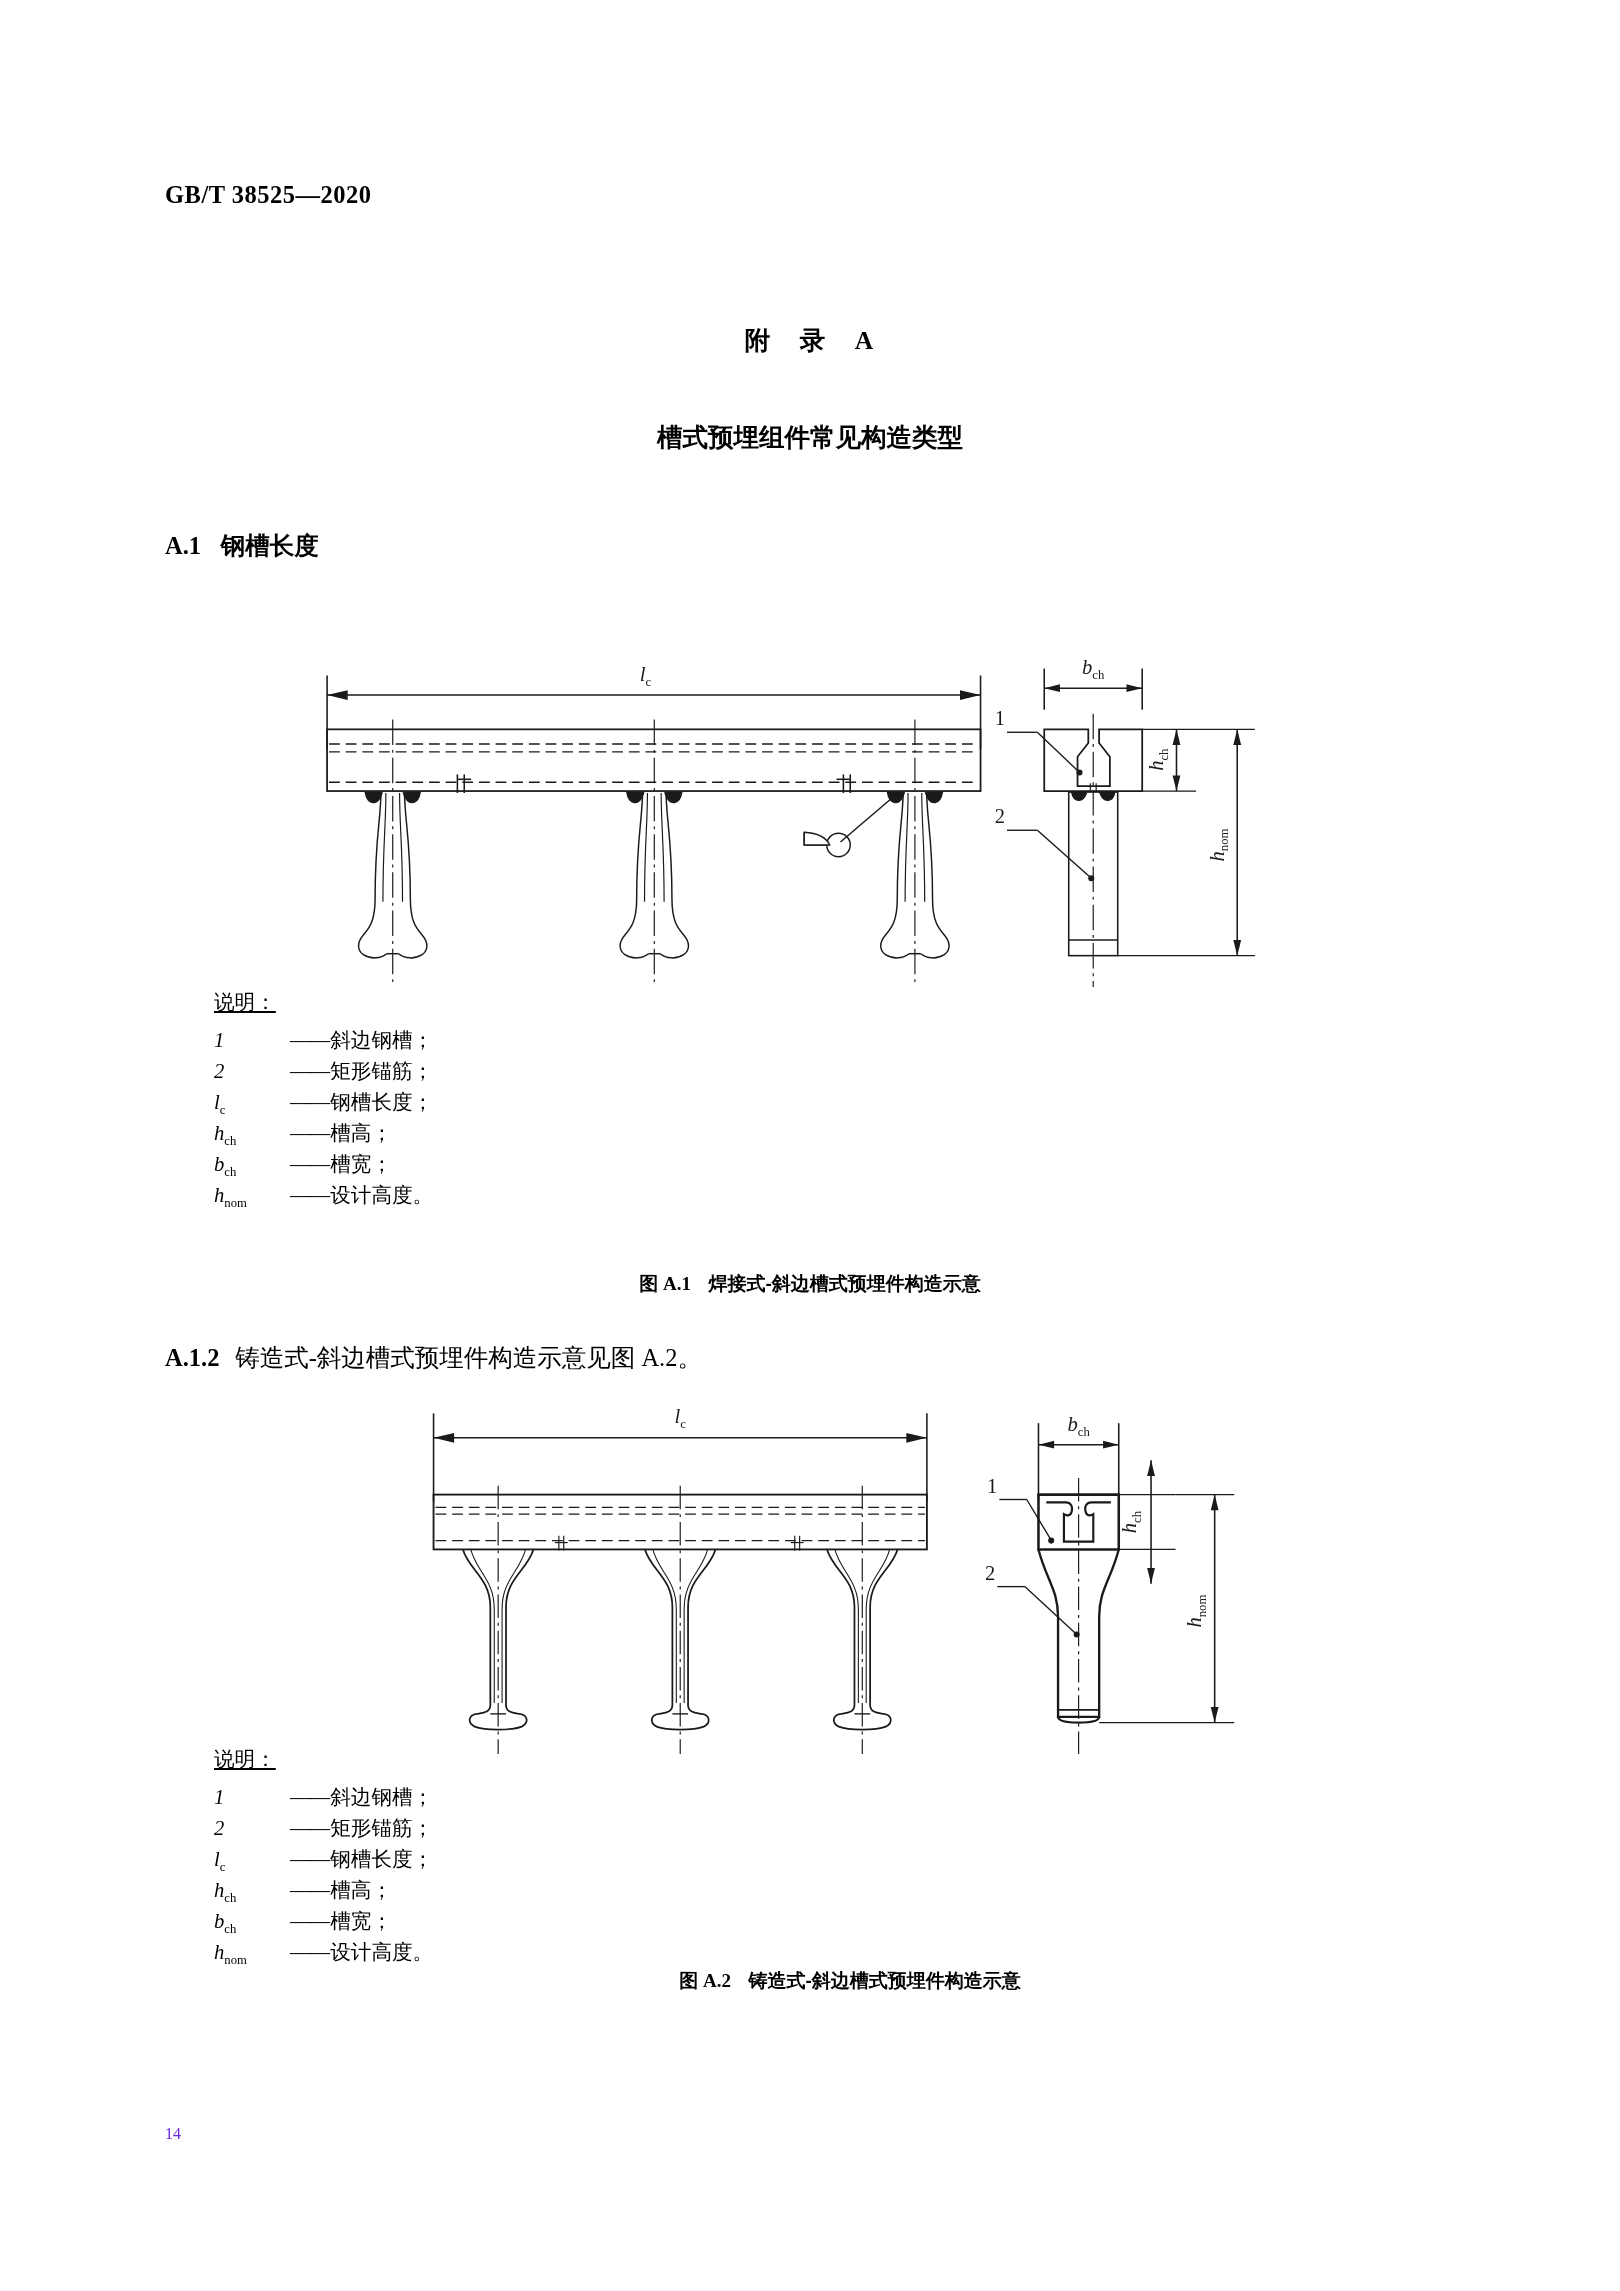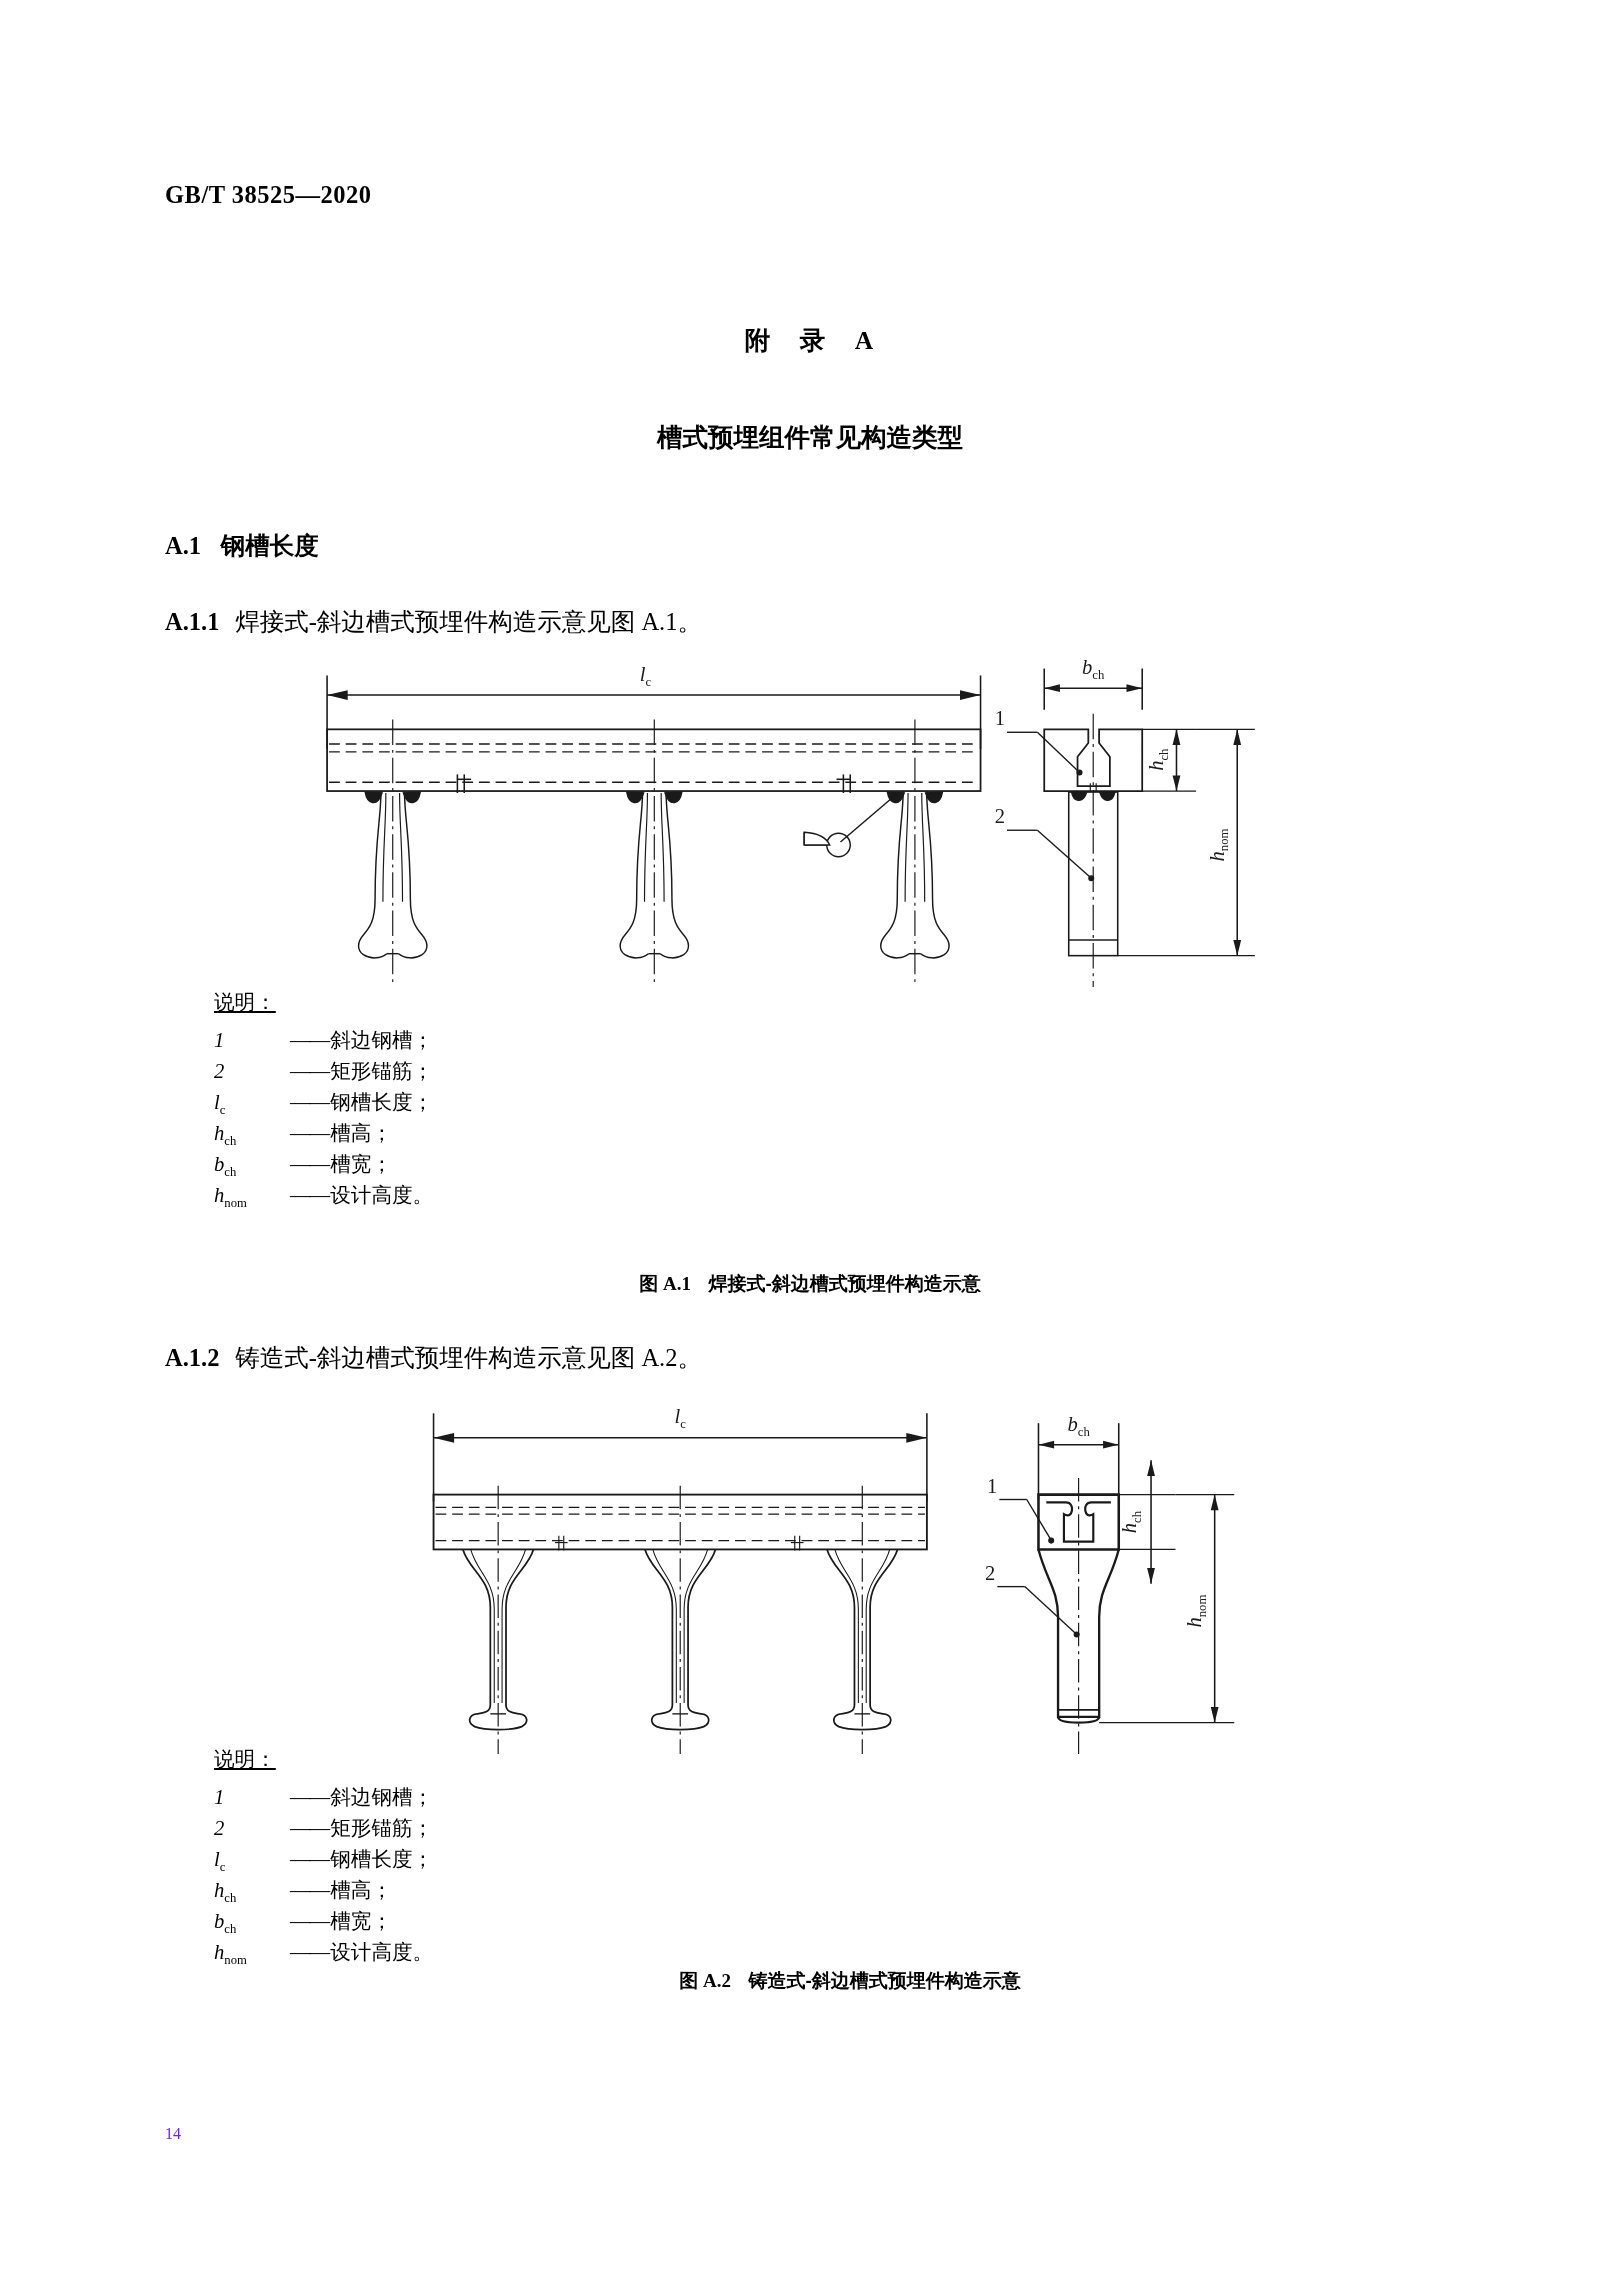--- a/index.html
+++ b/index.html
@@ -159,23 +159,20 @@
 
   <div class="doc-header">GB/T 38525—2020</div>
 
   <div class="annex-title">附　录　A</div>
   <div class="annex-name">槽式预埋组件常见构造类型</div>
 
   <div class="clause-h1" style="top:529px;">
     <span class="num">A.1</span><span>钢槽长度</span>
   </div>
 
-  <div class="clause-p" style="top:605px;">
-    <span class="num">A.1.1</span><span>焊接式-斜边槽式预埋件构造示意见图 A.1。</span>
-  </div>
 
   <div class="figure" style="left:314px; top:649px;">
     <svg width="1000" height="338" viewBox="0 0 1020 345" xmlns="http://www.w3.org/2000/svg">
       <g fill="none" stroke="#1a1a1a" stroke-width="1.6">
 
         <line x1="13" y1="27" x2="13" y2="102"></line>
         <line x1="680" y1="27" x2="680" y2="102"></line>
 
         <line x1="13" y1="47" x2="680" y2="47"></line>
         <polygon points="13,47 34,42 34,52" fill="#1a1a1a" stroke="none"></polygon>

